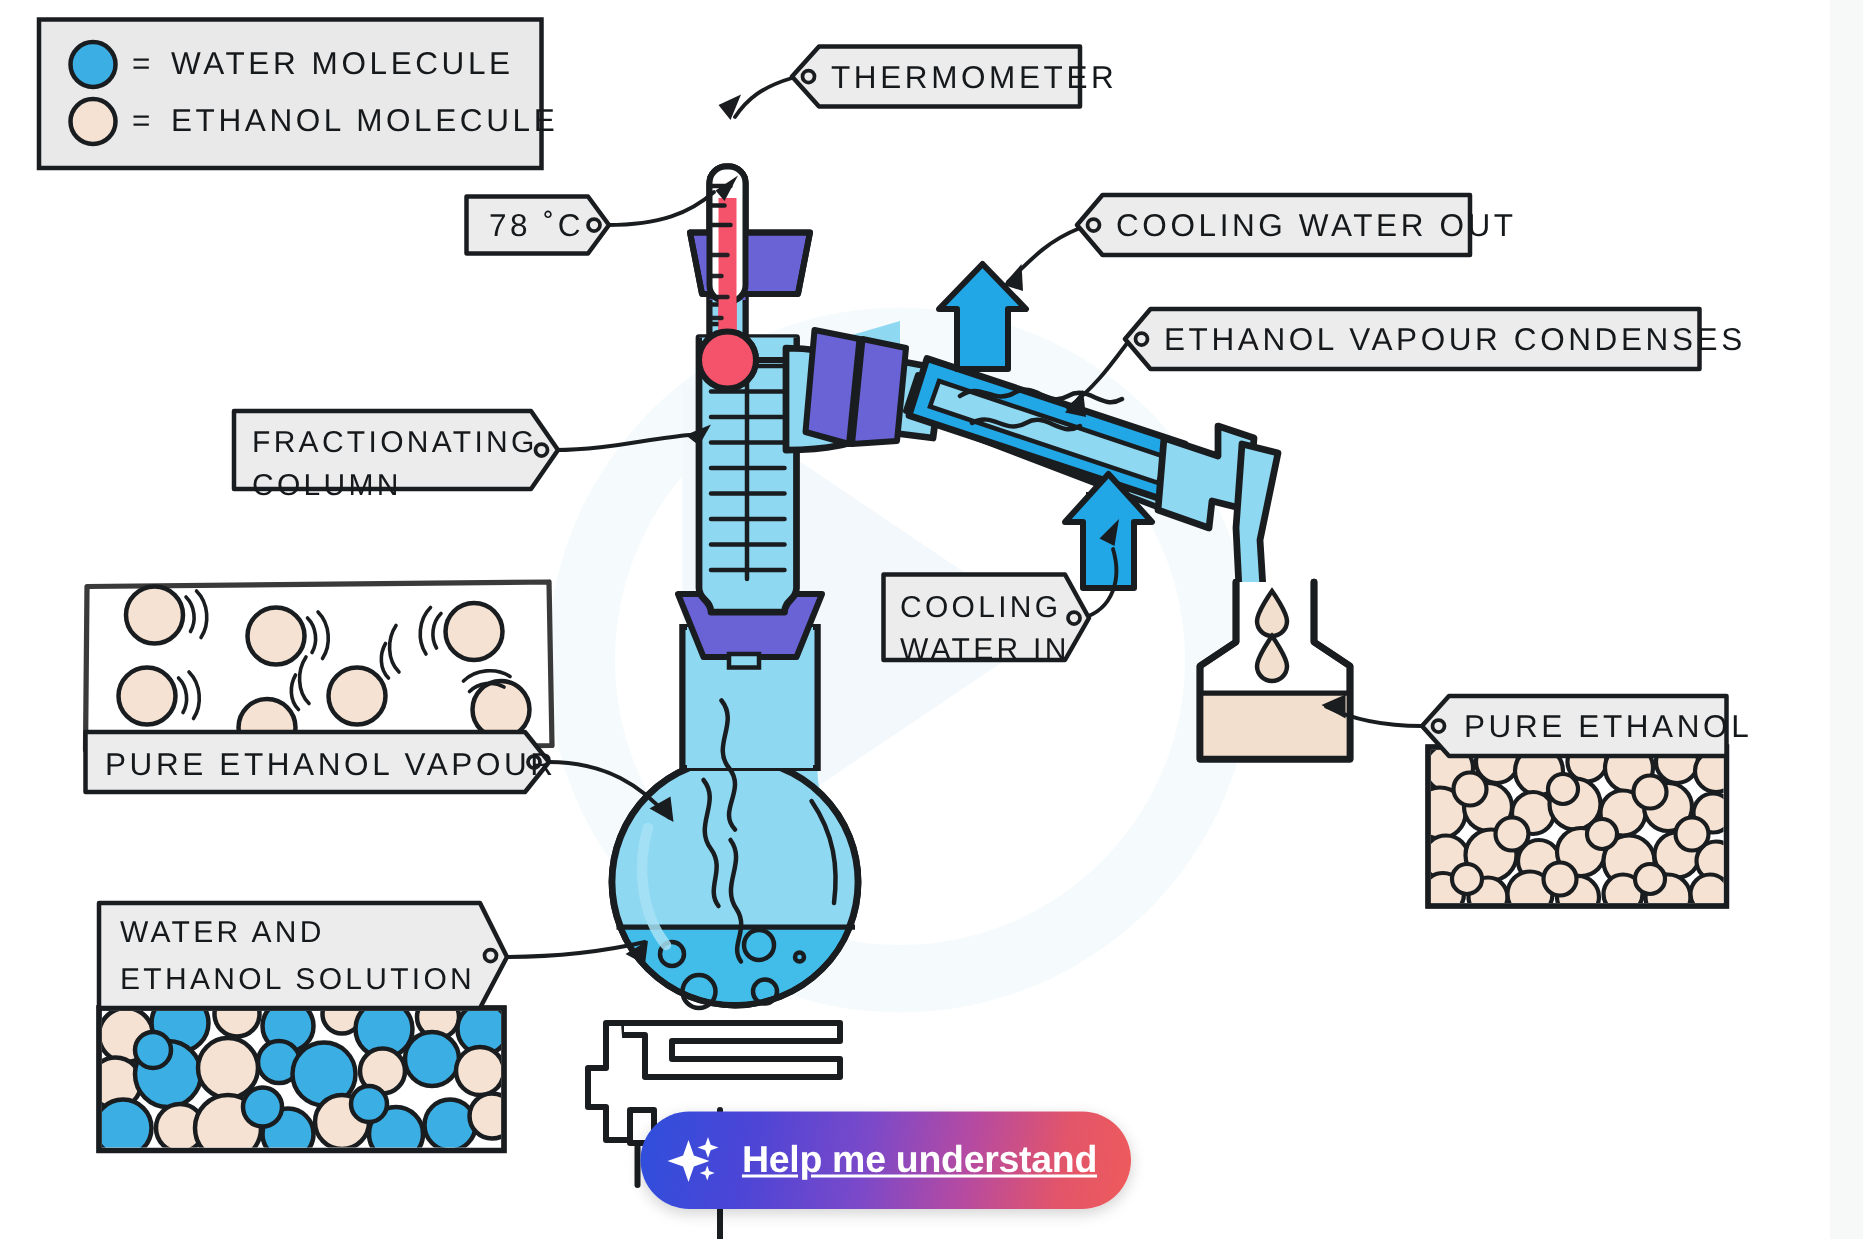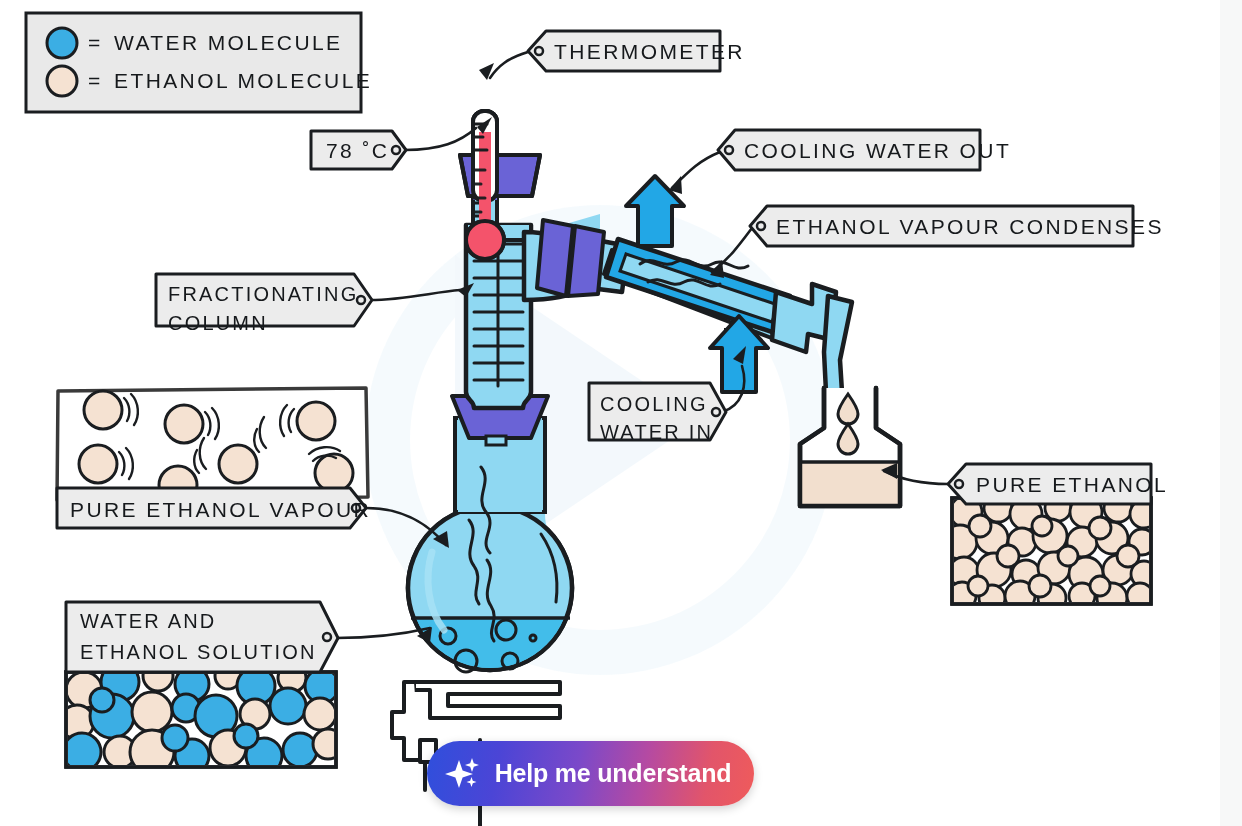--- a/index.html
+++ b/index.html
@@ -25,21 +25,21 @@
   #help-btn{
     position:absolute;left:427px;top:741px;width:327px;height:65px;
     border-radius:33px;border:0;cursor:pointer;
     background:linear-gradient(100deg,#2f4fdc 0%,#4b45d6 22%,#7b49c9 46%,#b54aa2 66%,#e2556a 85%,#ef5b5b 100%);
     display:flex;align-items:center;justify-content:center;gap:11px;
     box-shadow:0 3px 10px rgba(0,0,0,.18);
     padding:0 6px 0 0;
   }
   #help-btn .lbl{
     color:#fff;font-size:25px;font-weight:bold;letter-spacing:-.2px;
-    font-family:"Liberation Sans", sans-serif;white-space:nowrap;
+    font-family:"Liberation Sans", sans-serif;white-space:nowrap;text-decoration:underline;
   }
   .spark{width:40px;height:40px;display:block;flex:0 0 40px;}
 </style>
 </head>
 <body>
 
 <div id="stage">
 
   <div class="edge-strip"></div>
 

